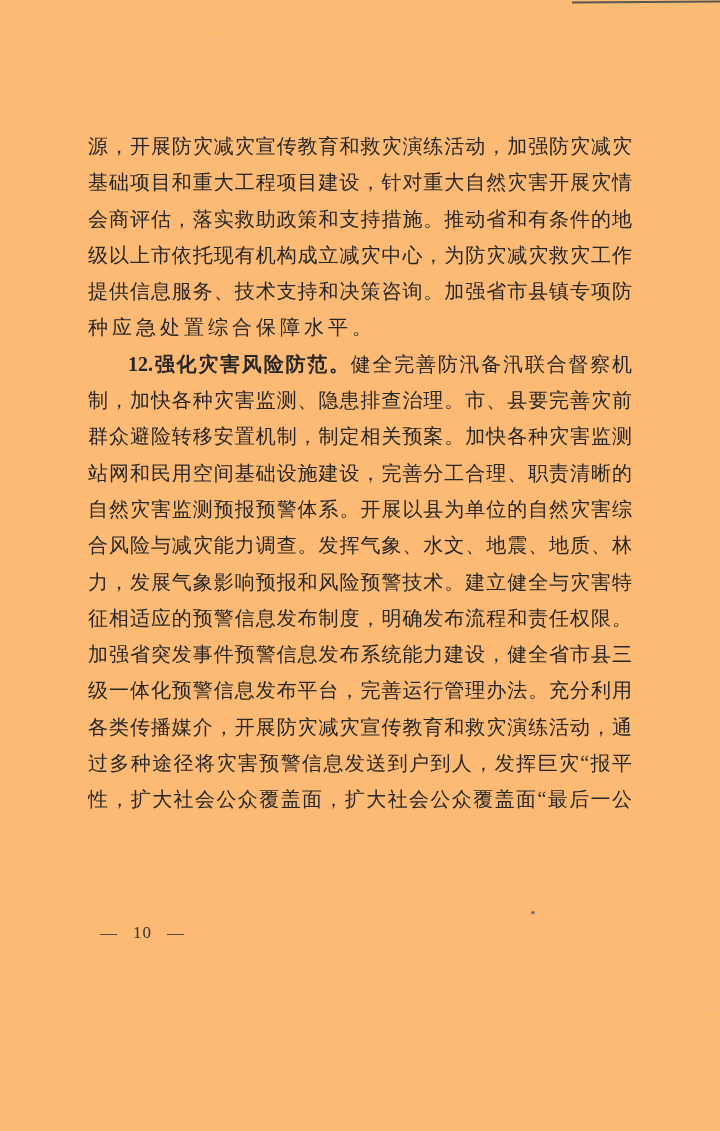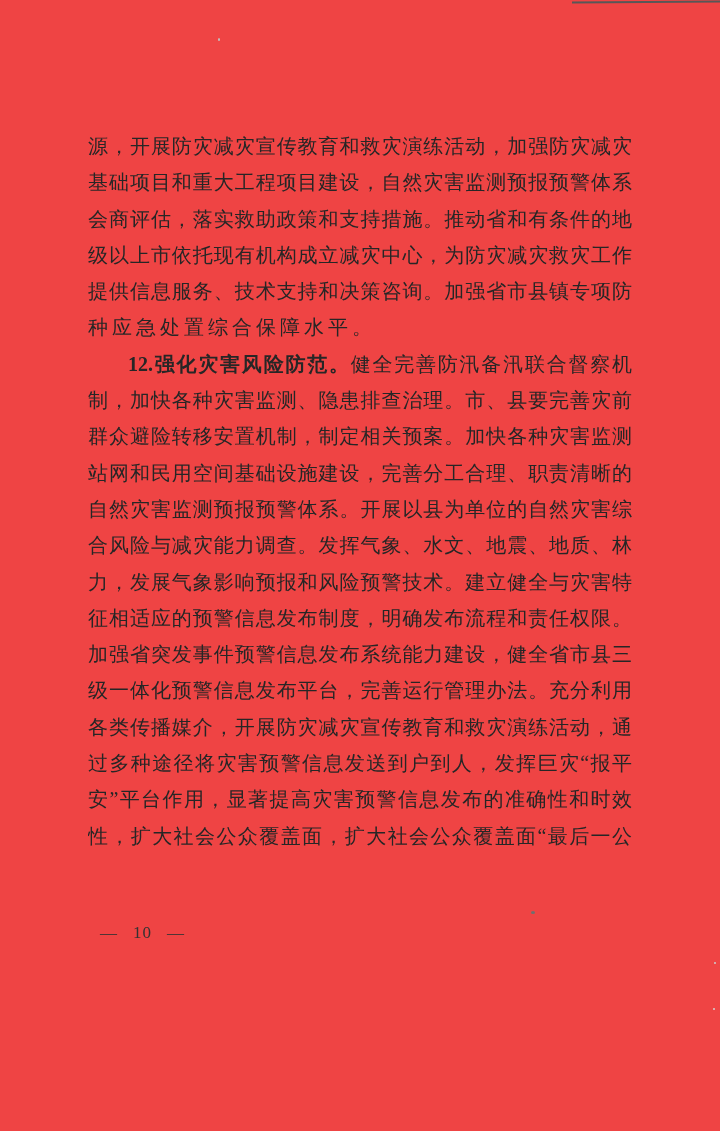--- a/index.html
+++ b/index.html
@@ -4,21 +4,21 @@
 <style>
   html, body { margin: 0; padding: 0; }
   body {
     width: 720px; height: 1131px;
     background: #ffffff;
     font-family: "Liberation Serif", "DejaVu Serif", serif;
   }
   .page {
     position: relative;
     width: 720px; height: 1131px;
-    background: #ef4444;
+    background: #fdba74;
     overflow: hidden;
     color: #262626;
   }
   
   .scan-edge-top {
     position: absolute; top: 1px; right: 0;
     width: 148px; height: 2px;
     background: #575757;
     transform: rotate(-0.4deg);
   }
@@ -67,38 +67,37 @@
 <div class="page">
 
   <div class="scan-edge-top"></div>
   <div class="speck speck-a"></div>
   <div class="speck speck-b"></div>
   <div class="speck speck-c"></div>
   <div class="speck speck-d"></div>
 
   <div class="text-block" id="lines-container">
       <div class="line"><span class="">源，开展防灾减灾宣传教育和救灾演练活动，加强防灾减灾</span></div>
-      <div class="line"><span class="">基础项目和重大工程项目建设，自然灾害监测预报预警体系</span></div>
+      <div class="line"><span class="">基础项目和重大工程项目建设，针对重大自然灾害开展灾情</span></div>
       <div class="line"><span class="">会商评估，落实救助政策和支持措施。推动省和有条件的地</span></div>
       <div class="line"><span class="">级以上市依托现有机构成立减灾中心，为防灾减灾救灾工作</span></div>
       <div class="line"><span class="">提供信息服务、技术支持和决策咨询。加强省市县镇专项防</span></div>
       <div class="line para-end"><span class="">种应急处置综合保障水平。</span></div>
       <div class="line indent"><span class="bold">12.强化灾害风险防范。</span><span class="">健全完善防汛备汛联合督察机</span></div>
       <div class="line"><span class="">制，加快各种灾害监测、隐患排查治理。市、县要完善灾前</span></div>
       <div class="line"><span class="">群众避险转移安置机制，制定相关预案。加快各种灾害监测</span></div>
       <div class="line"><span class="">站网和民用空间基础设施建设，完善分工合理、职责清晰的</span></div>
       <div class="line"><span class="">自然灾害监测预报预警体系。开展以县为单位的自然灾害综</span></div>
       <div class="line"><span class="">合风险与减灾能力调查。发挥气象、水文、地震、地质、林</span></div>
       <div class="line"><span class="">力，发展气象影响预报和风险预警技术。建立健全与灾害特</span></div>
       <div class="line"><span class="">征相适应的预警信息发布制度，明确发布流程和责任权限。</span></div>
       <div class="line"><span class="">加强省突发事件预警信息发布系统能力建设，健全省市县三</span></div>
       <div class="line"><span class="">级一体化预警信息发布平台，完善运行管理办法。充分利用</span></div>
       <div class="line"><span class="">各类传播媒介，开展防灾减灾宣传教育和救灾演练活动，通</span></div>
       <div class="line"><span class="">过多种途径将灾害预警信息发送到户到人，发挥巨灾“报平</span></div>
-      <div class="line"><span class="">安”平台作用，显著提高灾害预警信息发布的准确性和时效</span></div>
       <div class="line"><span class="">性，扩大社会公众覆盖面，扩大社会公众覆盖面“最后一公</span></div>
     </div>
 
   <div class="footer">
     <span>—</span><span class="page-num">10</span><span>—</span>
   </div>
 
 </div>
 
 </body></html>

